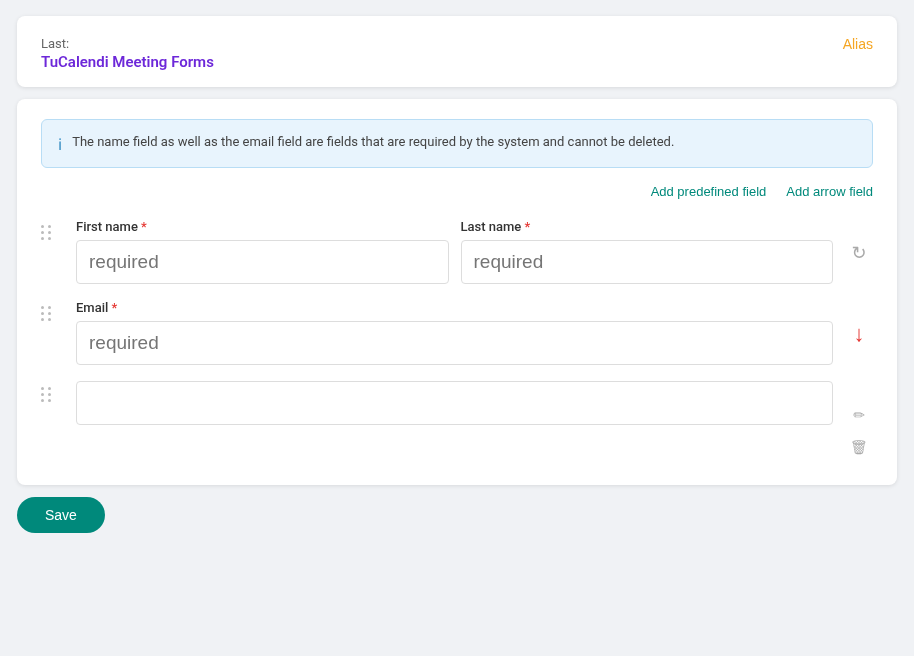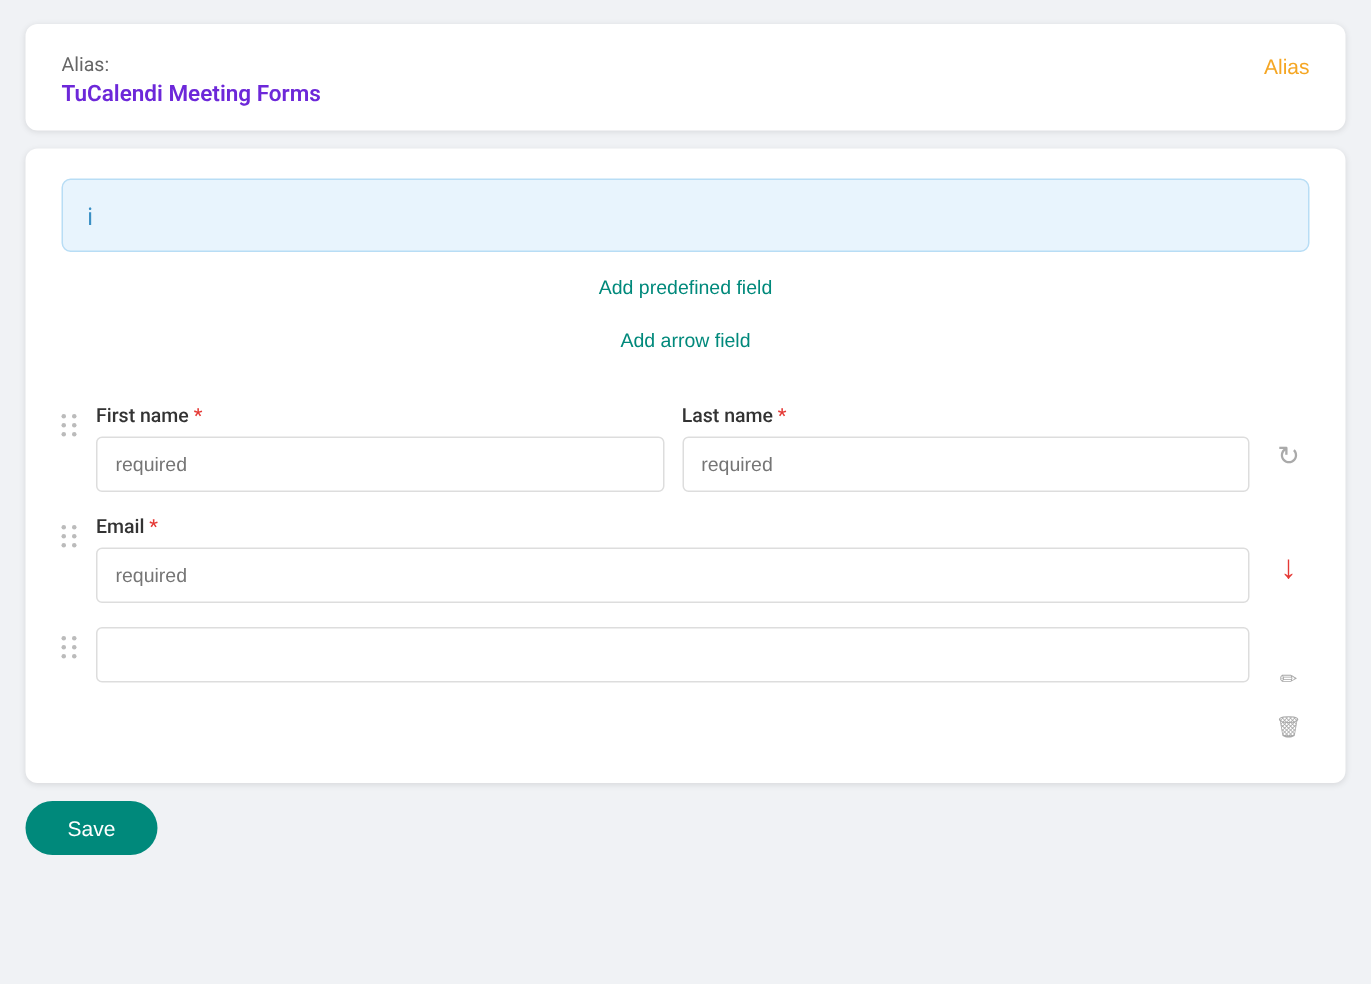--- a/index.html
+++ b/index.html
@@ -80,22 +80,21 @@
     .info-text {
       font-size: 13px;
       color: #444;
       line-height: 1.5;
     }
 
     .actions-row {
       display: flex;
       justify-content: flex-end;
       gap: 20px;
-      margin-bottom: 36px;
-      flex-direction: column;
+      margin-bottom: 20px;
     }
 
     .link-btn {
       background: none;
       border: none;
       color: #00897b;
       font-size: 13px;
       cursor: pointer;
       padding: 0;
       font-weight: 500;
@@ -117,20 +116,21 @@
     .drag-handle {
       color: #bbb;
       font-size: 14px;
       cursor: grab;
       padding-top: 4px;
       flex-shrink: 0;
     }
 
     .field-content {
       flex: 1;
+      margin-left: 12px;
     }
 
     .field-label {
       font-size: 13px;
       color: #333;
       margin-bottom: 6px;
       font-weight: 500;
     }
 
     .required-star {
@@ -140,21 +140,21 @@
     .name-inputs {
       display: flex;
       gap: 12px;
     }
 
     .field-input {
       width: 100%;
       border: 1px solid #ddd;
       border-radius: 4px;
       padding: 10px 12px;
-      font-size: 13px;
+      font-size: 19px;
       color: #999;
       background: #fff;
       outline: none;
     }
 
     .switch-hint {
       font-size: 11px;
       color: #888;
       margin-top: 4px;
     }
@@ -226,31 +226,32 @@
       border-radius: 50%;
       display: block;
     }
   </style>
 </head>
 <body>
 
 <div class="main-card">
   <div class="alias-section">
     <div>
-      <div class="alias-label">Alias:</div>
+      <div class="alias-label">Last:</div>
       <div class="alias-value">TuCalendi Meeting Forms</div>
     </div>
     <button class="modify-btn">Alias</button>
   </div>
 </div>
 
 <div class="content-card">
 
   <div class="info-banner">
     <span class="info-icon">ℹ</span>
+    <span class="info-text">The name field as well as the email field are fields that are required by the system and cannot be deleted.</span>
   </div>
 
   <div class="actions-row">
     <button class="link-btn">Add predefined field</button>
     <button class="link-btn">Add arrow field</button>
   </div>
 
   <div class="fields-container">
 
     <div class="field-row">

